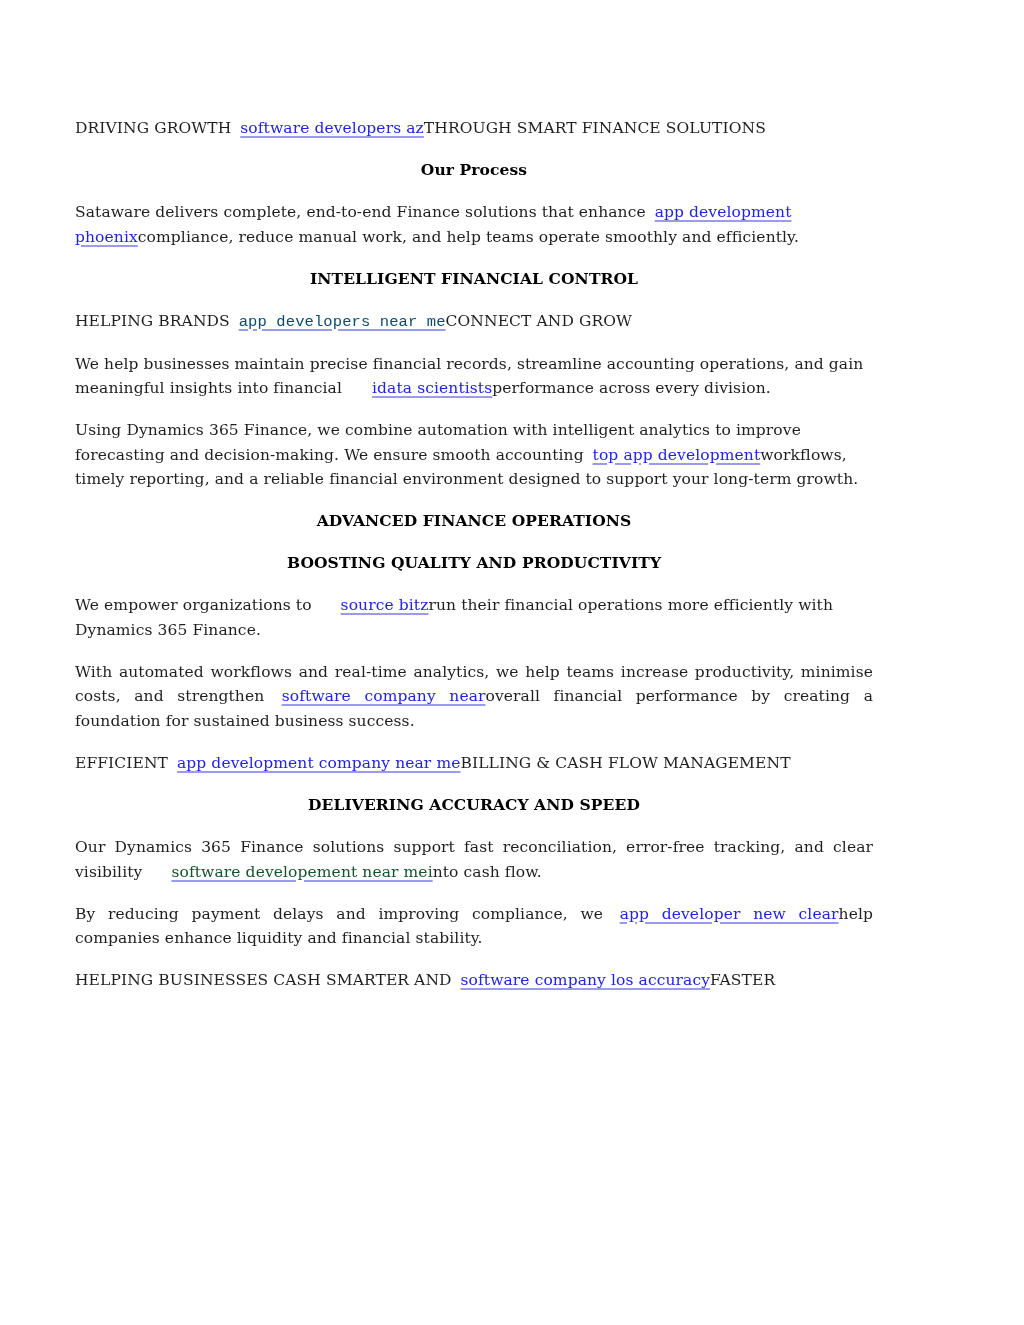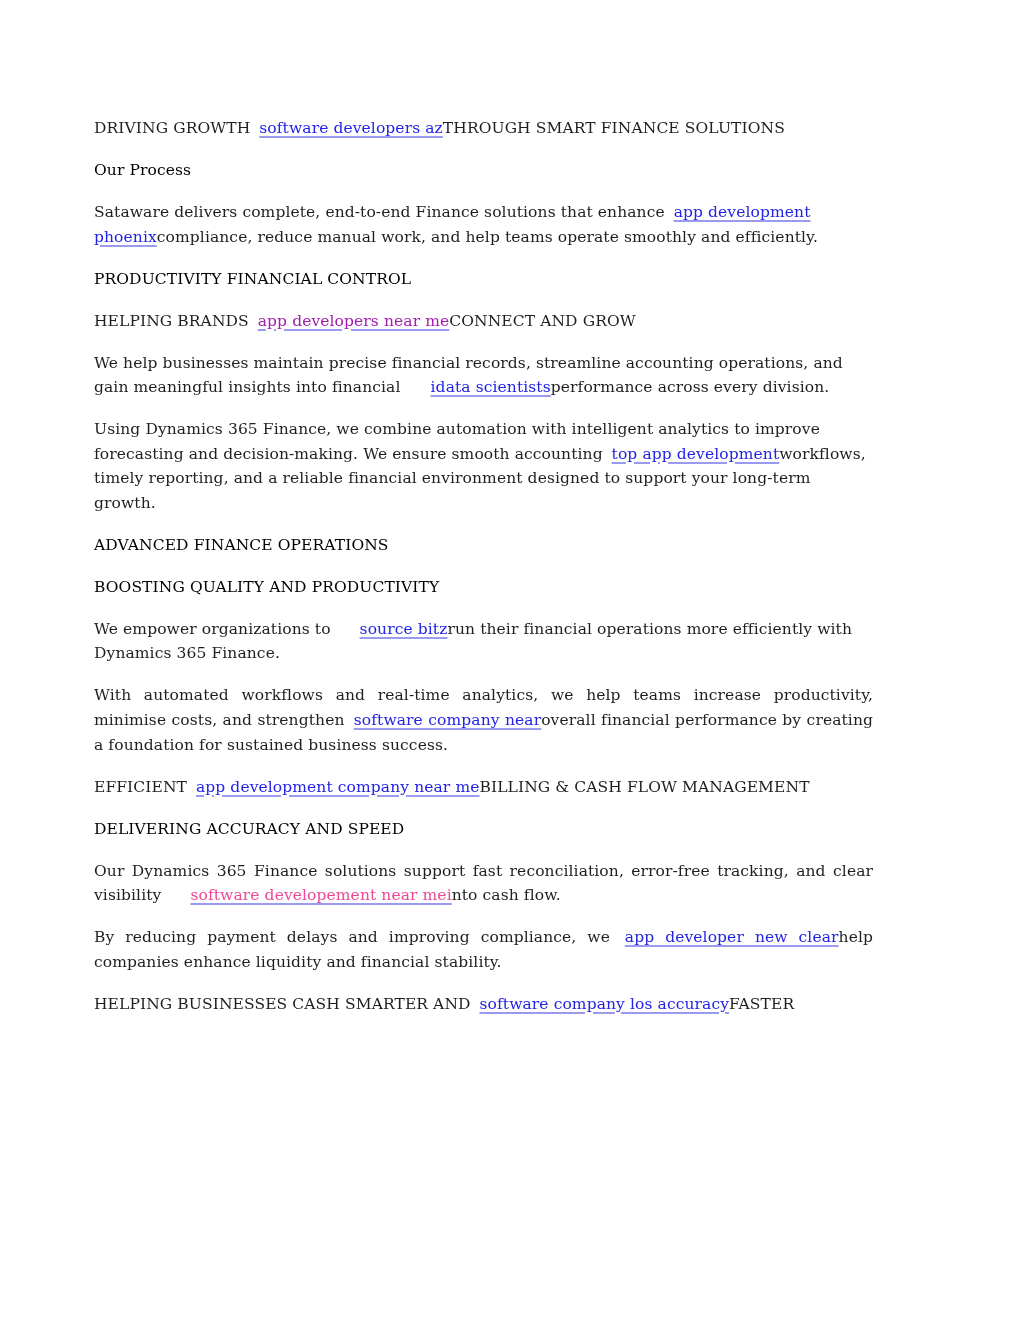--- a/index.html
+++ b/index.html
@@ -3,57 +3,57 @@
 <meta charset="utf-8">
 <style>
   html, body { margin: 0; padding: 0; background: #ffffff; }
   .page {
     position: relative;
     width: 1024px;
     height: 1325px;
     margin: 0 auto;
     background: #ffffff;
     box-sizing: border-box;
-    padding: 116px 151px 0 94px;
+    padding: 116px 151px 0 75px;
     overflow: hidden;
     font-family: "DejaVu Serif", serif;
     font-size: 15.5px;
     line-height: 24.6px;
     color: #1f1f1f;
     letter-spacing: 0.1px;
   }
   .block { margin: 0 0 17.4px 0; }
-  .block.heading { font-weight: 400; color: #000000; }
+  .block.heading { font-weight: 700; color: #000000; text-align: center; }
   .block.justify { text-align: justify; }
   .seg { color: inherit; }
   a.lnk {
     color: #2323e6;
     text-decoration: underline;
     text-decoration-color: #9a9af0;
     text-decoration-thickness: 1.5px;
     text-underline-offset: 2.5px;
     margin-left: 0.25em;
     cursor: pointer;
   }
 </style>
 </head>
 <body>
 
 <div class="page" style="background: rgb(255, 255, 255); color: rgb(31, 31, 31);">
   <div id="doc-content">
       <p class="block line"><span class="seg">DRIVING GROWTH </span><a class="lnk" style="color: rgb(35, 35, 230); text-decoration-color: rgb(154, 154, 240);">software developers az</a><span class="seg">THROUGH SMART FINANCE SOLUTIONS</span></p>
       <p class="block heading"><span class="seg">Our Process</span></p>
       <p class="block para"><span class="seg">Sataware delivers complete, end-to-end Finance solutions that enhance </span><a class="lnk" style="color: rgb(35, 35, 230); text-decoration-color: rgb(154, 154, 240);">app development phoenix</a><span class="seg">compliance, reduce manual work, and help teams operate smoothly and efficiently.</span></p>
-      <p class="block heading"><span class="seg">PRODUCTIVITY FINANCIAL CONTROL</span></p>
-      <p class="block line"><span class="seg">HELPING BRANDS </span><a class="lnk" style="color: #a21caf; text-decoration-color: rgb(154, 154, 240);">app developers near me</a><span class="seg">CONNECT AND GROW</span></p>
+      <p class="block heading"><span class="seg">INTELLIGENT FINANCIAL CONTROL</span></p>
+      <p class="block line"><span class="seg">HELPING BRANDS </span><a class="lnk" style="color: #0c4a6e; text-decoration-color: rgb(154, 154, 240); font-family: Liberation Mono, monospace;">app developers near me</a><span class="seg">CONNECT AND GROW</span></p>
       <p class="block para"><span class="seg">We help businesses maintain precise financial records, streamline accounting operations, and gain meaningful insights into financial </span><a class="lnk" style="color: rgb(35, 35, 230); text-decoration-color: rgb(154, 154, 240); margin-left: 25px;">idata scientists</a><span class="seg">performance across every division.</span></p>
       <p class="block para"><span class="seg">Using Dynamics 365 Finance, we combine automation with intelligent analytics to improve forecasting and decision-making. We ensure smooth accounting </span><a class="lnk" style="color: rgb(35, 35, 230); text-decoration-color: rgb(154, 154, 240);">top app development</a><span class="seg">workflows, timely reporting, and a reliable financial environment designed to support your long-term growth.</span></p>
       <p class="block heading"><span class="seg">ADVANCED FINANCE OPERATIONS</span></p>
       <p class="block heading"><span class="seg">BOOSTING QUALITY AND PRODUCTIVITY</span></p>
       <p class="block para"><span class="seg">We empower organizations to </span><a class="lnk" style="color: rgb(35, 35, 230); text-decoration-color: rgb(154, 154, 240); margin-left: 24px;">source bitz</a><span class="seg">run their financial operations more efficiently with Dynamics 365 Finance.</span></p>
       <p class="block justify"><span class="seg">With automated workflows and real-time analytics, we help teams increase productivity, minimise costs, and strengthen </span><a class="lnk" style="color: rgb(35, 35, 230); text-decoration-color: rgb(154, 154, 240);">software company near</a><span class="seg">overall financial performance by creating a foundation for sustained business success.</span></p>
       <p class="block line"><span class="seg">EFFICIENT </span><a class="lnk" style="color: rgb(35, 35, 230); text-decoration-color: rgb(154, 154, 240);">app development company near me</a><span class="seg">BILLING &amp; CASH FLOW MANAGEMENT</span></p>
       <p class="block heading"><span class="seg">DELIVERING ACCURACY AND SPEED</span></p>
-      <p class="block justify"><span class="seg">Our Dynamics 365 Finance solutions support fast reconciliation, error-free tracking, and clear visibility </span><a class="lnk" style="color: #ec4899; text-decoration-color: rgb(154, 154, 240); margin-left: 24px;">software developement near mei</a><span class="seg">nto cash flow.</span></p>
+      <p class="block justify"><span class="seg">Our Dynamics 365 Finance solutions support fast reconciliation, error-free tracking, and clear visibility </span><a class="lnk" style="color: #14532d; text-decoration-color: rgb(154, 154, 240); margin-left: 24px;">software developement near mei</a><span class="seg">nto cash flow.</span></p>
       <p class="block justify"><span class="seg">By reducing payment delays and improving compliance, we </span><a class="lnk" style="color: rgb(35, 35, 230); text-decoration-color: rgb(154, 154, 240);">app developer new clear</a><span class="seg">help companies enhance liquidity and financial stability.</span></p>
       <p class="block line"><span class="seg">HELPING BUSINESSES CASH SMARTER AND </span><a class="lnk" style="color: rgb(35, 35, 230); text-decoration-color: rgb(154, 154, 240);">software company los accuracy</a><span class="seg">FASTER</span></p>
     </div>
 </div>
 
 </body></html>

